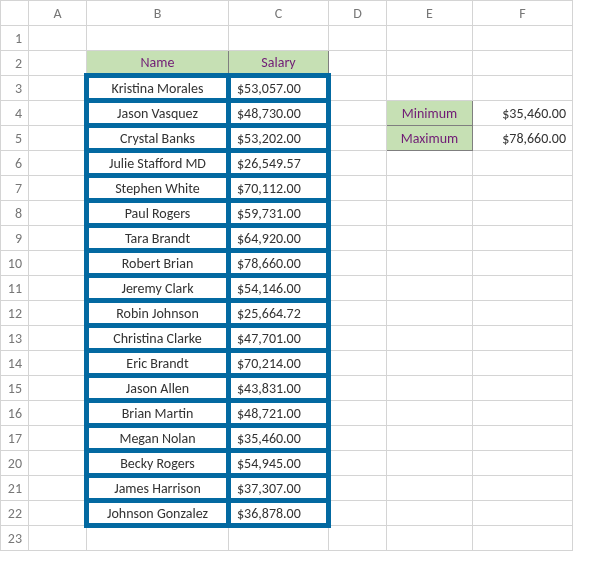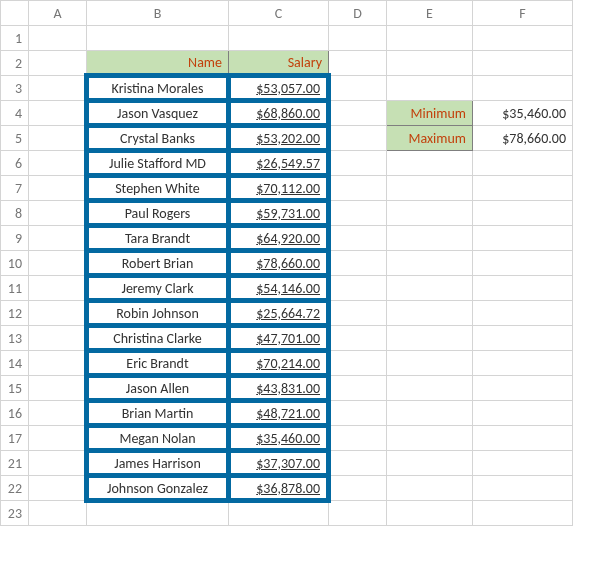--- a/index.html
+++ b/index.html
@@ -37,27 +37,26 @@
   th.rowhead { width: 28px; text-align: right; padding-right: 6px; }
   .col-A { width: 58px; }
   .col-B { width: 142px; }
   .col-C { width: 100px; }
   .col-D { width: 58px; }
   .col-E { width: 86px; }
   .col-F { width: 100px; }
   .hdr {
     background: #c6e0b4;
     border: 1px solid #7f7f7f;
-    color: #c2410c;
-    text-align: right;
+    color: #701a75;
   }
   .table-border {
     border: 5px solid #0369a1;
   }
-  .salary { text-align: right; text-decoration: underline; }
+  .salary { text-align: left; }
   .summary-val { text-align: right; }
 </style>
 </head>
 <body>
 
 <table class="grid">
   <thead>
     <tr>
       <th class="rowhead"></th>
       <th class="colhead col-A">A</th>
@@ -93,21 +92,21 @@
         <td class="col-B table-border">Kristina Morales</td>
         <td class="col-C table-border salary">$53,057.00</td>
         <td class="col-D"></td>
         <td class="col-E"></td>
         <td class="col-F"></td>
       </tr>
       <tr>
         <th class="rowhead">4</th>
         <td class="col-A"></td>
         <td class="col-B table-border">Jason Vasquez</td>
-        <td class="col-C table-border salary">$68,860.00</td>
+        <td class="col-C table-border salary">$48,730.00</td>
         <td class="col-D"></td>
         <td class="col-E hdr">Minimum</td>
         <td class="col-F summary-val">$35,460.00</td>
       </tr>
       <tr>
         <th class="rowhead">5</th>
         <td class="col-A"></td>
         <td class="col-B table-border">Crystal Banks</td>
         <td class="col-C table-border salary">$53,202.00</td>
         <td class="col-D"></td>
@@ -211,20 +210,29 @@
         <td class="col-C table-border salary">$48,721.00</td>
         <td class="col-D"></td>
         <td class="col-E"></td>
         <td class="col-F"></td>
       </tr>
       <tr>
         <th class="rowhead">17</th>
         <td class="col-A"></td>
         <td class="col-B table-border">Megan Nolan</td>
         <td class="col-C table-border salary">$35,460.00</td>
+        <td class="col-D"></td>
+        <td class="col-E"></td>
+        <td class="col-F"></td>
+      </tr>
+      <tr>
+        <th class="rowhead">20</th>
+        <td class="col-A"></td>
+        <td class="col-B table-border">Becky Rogers</td>
+        <td class="col-C table-border salary">$54,945.00</td>
         <td class="col-D"></td>
         <td class="col-E"></td>
         <td class="col-F"></td>
       </tr>
       <tr>
         <th class="rowhead">21</th>
         <td class="col-A"></td>
         <td class="col-B table-border">James Harrison</td>
         <td class="col-C table-border salary">$37,307.00</td>
         <td class="col-D"></td>

